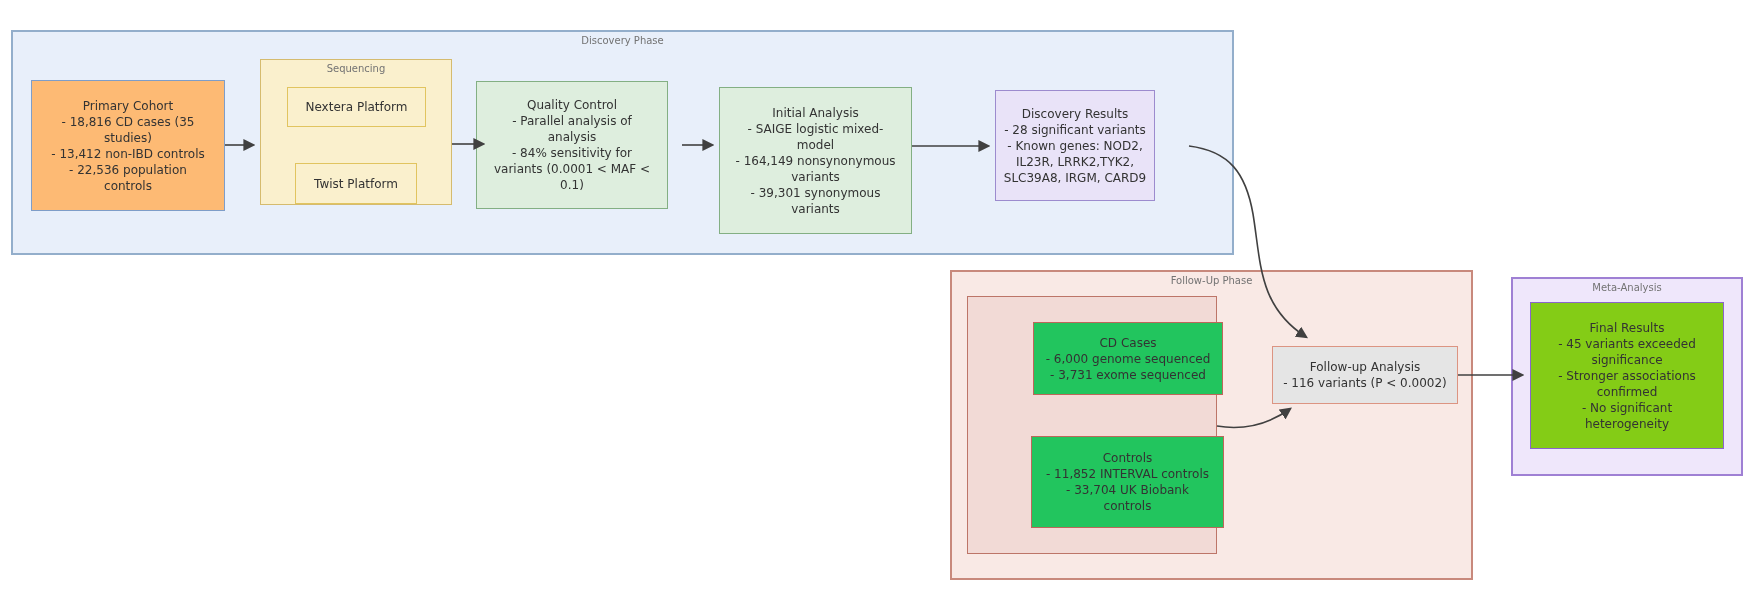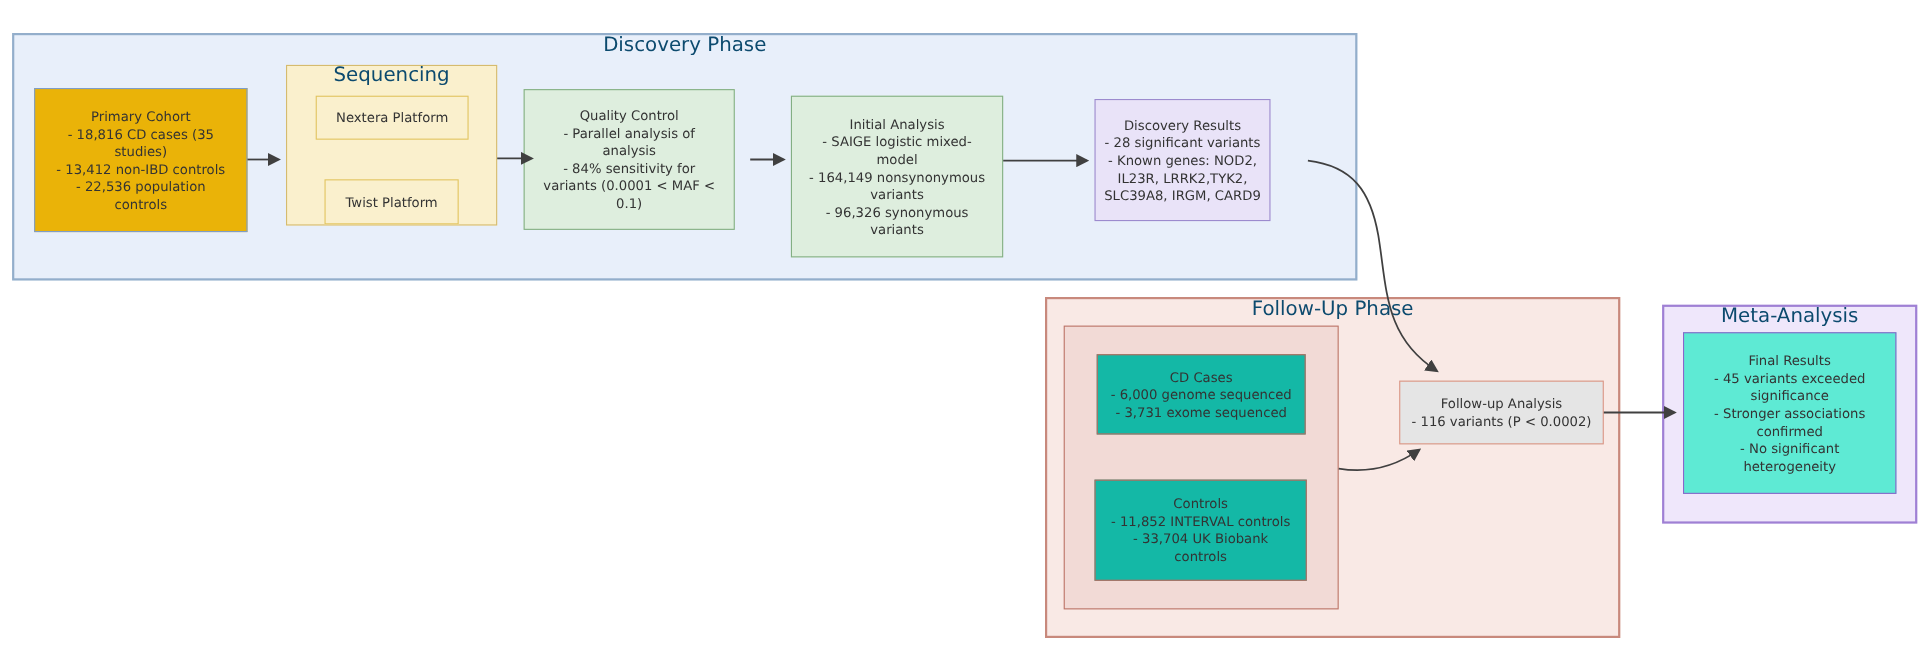--- a/index.html
+++ b/index.html
@@ -7,46 +7,46 @@
     position:relative;
     width:1754px;height:610px;
     background:#ffffff;
     font-family:"DejaVu Sans","Liberation Sans",sans-serif;
     color:#333333;
     overflow:hidden;
   }
   .container{position:absolute;box-sizing:border-box;}
   .cluster-title{
     position:absolute;left:0;right:0;
-    text-align:center;font-size:18px;line-height:16px;color:#0c4a6e;
+    text-align:center;font-size:10px;line-height:16px;color:#737373;
   }
   .node{position:absolute;box-sizing:border-box;}
   .node-text{
     display:flex;flex-direction:column;justify-content:center;align-items:center;
     width:100%;height:100%;font-size:12px;line-height:16px;
   }
   .node-line{white-space:nowrap;text-align:center;}
 
   
   .discovery-phase{background:#E8EFFA;border:2px solid #93AECB;}
   .followup-phase{background:#F9E9E5;border:2px solid #C8897C;}
   .meta-phase{background:#EFE7FB;border:2px solid #9F80D4;}
 
   
   .sequencing-box{background:#FAF0CD;border:1.5px solid #D5BB6E;}
   .uk-box{background:#F2DAD6;border:1.5px solid #BD7568;}
 
   
-  .primary-node{background:#eab308;border:1.5px solid #7E9DC8;}
+  .primary-node{background:#fdba74;border:1.5px solid #7E9DC8;}
   .yellow-node{background:#FAF0CD;border:1.5px solid #E1C45F;}
   .green-node{background:#DEEEDE;border:1.5px solid #83AF83;}
   .purple-node{background:#E9E3F8;border:1.5px solid #9C8BCE;}
-  .red-node{background:#14b8a6;border:1.5px solid #BC675A;}
+  .red-node{background:#22c55e;border:1.5px solid #BC675A;margin-left:36px;}
   .salmon-node{background:#e5e5e5;border:1.5px solid #DC9482;}
-  .violet-node{background:#5eead4;border:1.5px solid #8B65CB;}
+  .violet-node{background:#84cc16;border:1.5px solid #8B65CB;}
 
   .edges{position:absolute;left:0;top:0;pointer-events:none;}
 </style>
 </head>
 <body>
 
 <div class="canvas">
 
   <div class="container discovery-phase" style="left:11px;top:30px;width:1223px;height:225px;"></div>
   <div class="cluster-title" style="left:11px;top:33px;width:1223px;">Discovery Phase</div>
@@ -96,21 +96,21 @@
     </div>
   </div>
 
   <div class="node green-node" style="left:719px;top:72px;width:193px;height:147px;margin-top:15px;">
     <div class="node-text">
       <div class="node-line">Initial Analysis</div>
       <div class="node-line">- SAIGE logistic mixed-</div>
       <div class="node-line">model</div>
       <div class="node-line">- 164,149 nonsynonymous</div>
       <div class="node-line">variants</div>
-      <div class="node-line">- 96,326 synonymous</div>
+      <div class="node-line">- 39,301 synonymous</div>
       <div class="node-line">variants</div>
     </div>
   </div>
 
   <div class="node purple-node" style="left:995px;top:90px;width:160px;height:111px;">
     <div class="node-text">
       <div class="node-line">Discovery Results</div>
       <div class="node-line">- 28 significant variants</div>
       <div class="node-line">- Known genes: NOD2,</div>
       <div class="node-line">IL23R, LRRK2,TYK2,</div>

